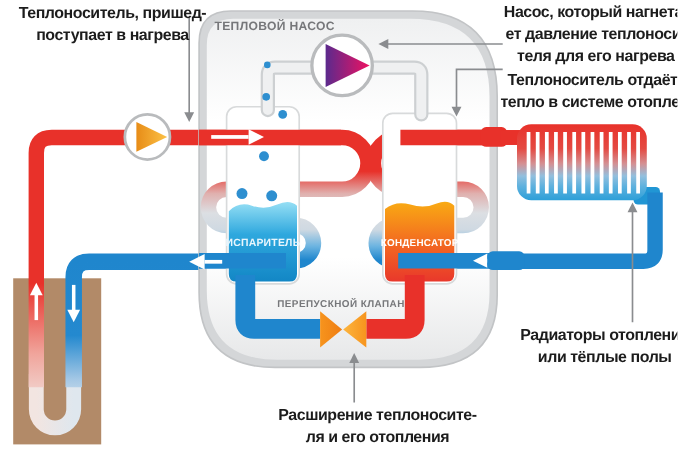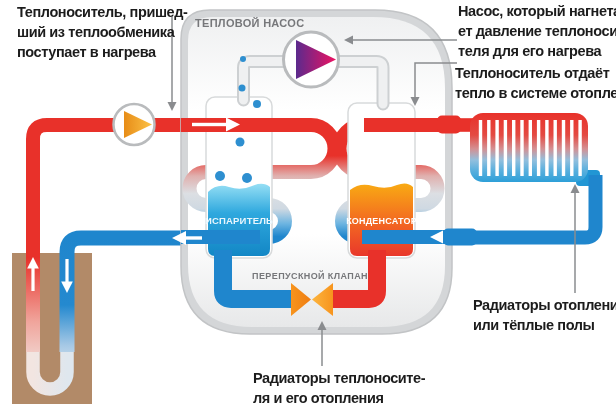--- a/index.html
+++ b/index.html
@@ -3,21 +3,21 @@
 <meta charset="utf-8">
 <style>
   html,body{margin:0;padding:0;background:#ffffff;}
   .stage{
     position:relative;width:616px;height:414px;overflow:hidden;background:#fff;
     font-family:"Liberation Sans",sans-serif;
   }
   .stage svg{position:absolute;left:0;top:0;}
   .note{
     position:absolute;color:#1c1c1c;font-weight:700;font-size:14.5px;
-    line-height:20px;letter-spacing:-0.4px;white-space:nowrap;
+    line-height:20px;letter-spacing:-0.4px;white-space:nowrap;text-align:center;
   }
   .svg-label{font-family:"Liberation Sans",sans-serif;font-weight:700;}
 </style>
 </head>
 <body>
 
 <div class="stage">
 <svg width="616" height="414" viewBox="0 0 616 414">
   <defs>
     <linearGradient id="gradFace" x1="0" y1="0" x2="0" y2="1">
@@ -221,37 +221,36 @@
     </g>
     <g>
       <line x1="322" y1="366" x2="322" y2="328"></line>
       <polygon points="322,321 317.5,330 326.5,330" stroke="none"></polygon>
     </g>
   </g>
 </svg>
 
 <div class="note" style="left:17px;top:2px;">
   <div>Теплоноситель, пришед-</div>
-  <div>ший из теплообменика</div>
   <div>поступает в нагрева</div>
 </div>
 
 <div class="note" style="left:458px;top:1px;">
   <div>Насос, который нагнета-</div>
   <div>ет давление теплоноси-</div>
   <div>теля для его нагрева</div>
 </div>
 
 <div class="note" style="left:455px;top:63px;">
   <div>Теплоноситель отдаёт</div>
   <div>тепло в системе отопле-</div>
 </div>
 
 <div class="note" style="left:473px;top:295px;">
   <div>Радиаторы отопления</div>
   <div>или тёплые полы</div>
 </div>
 
 <div class="note" style="left:253px;top:368px;">
-  <div>Радиаторы теплоносите-</div>
+  <div>Расширение теплоносите-</div>
   <div>ля и его отопления</div>
 </div>
 </div>
 
 </body></html>

